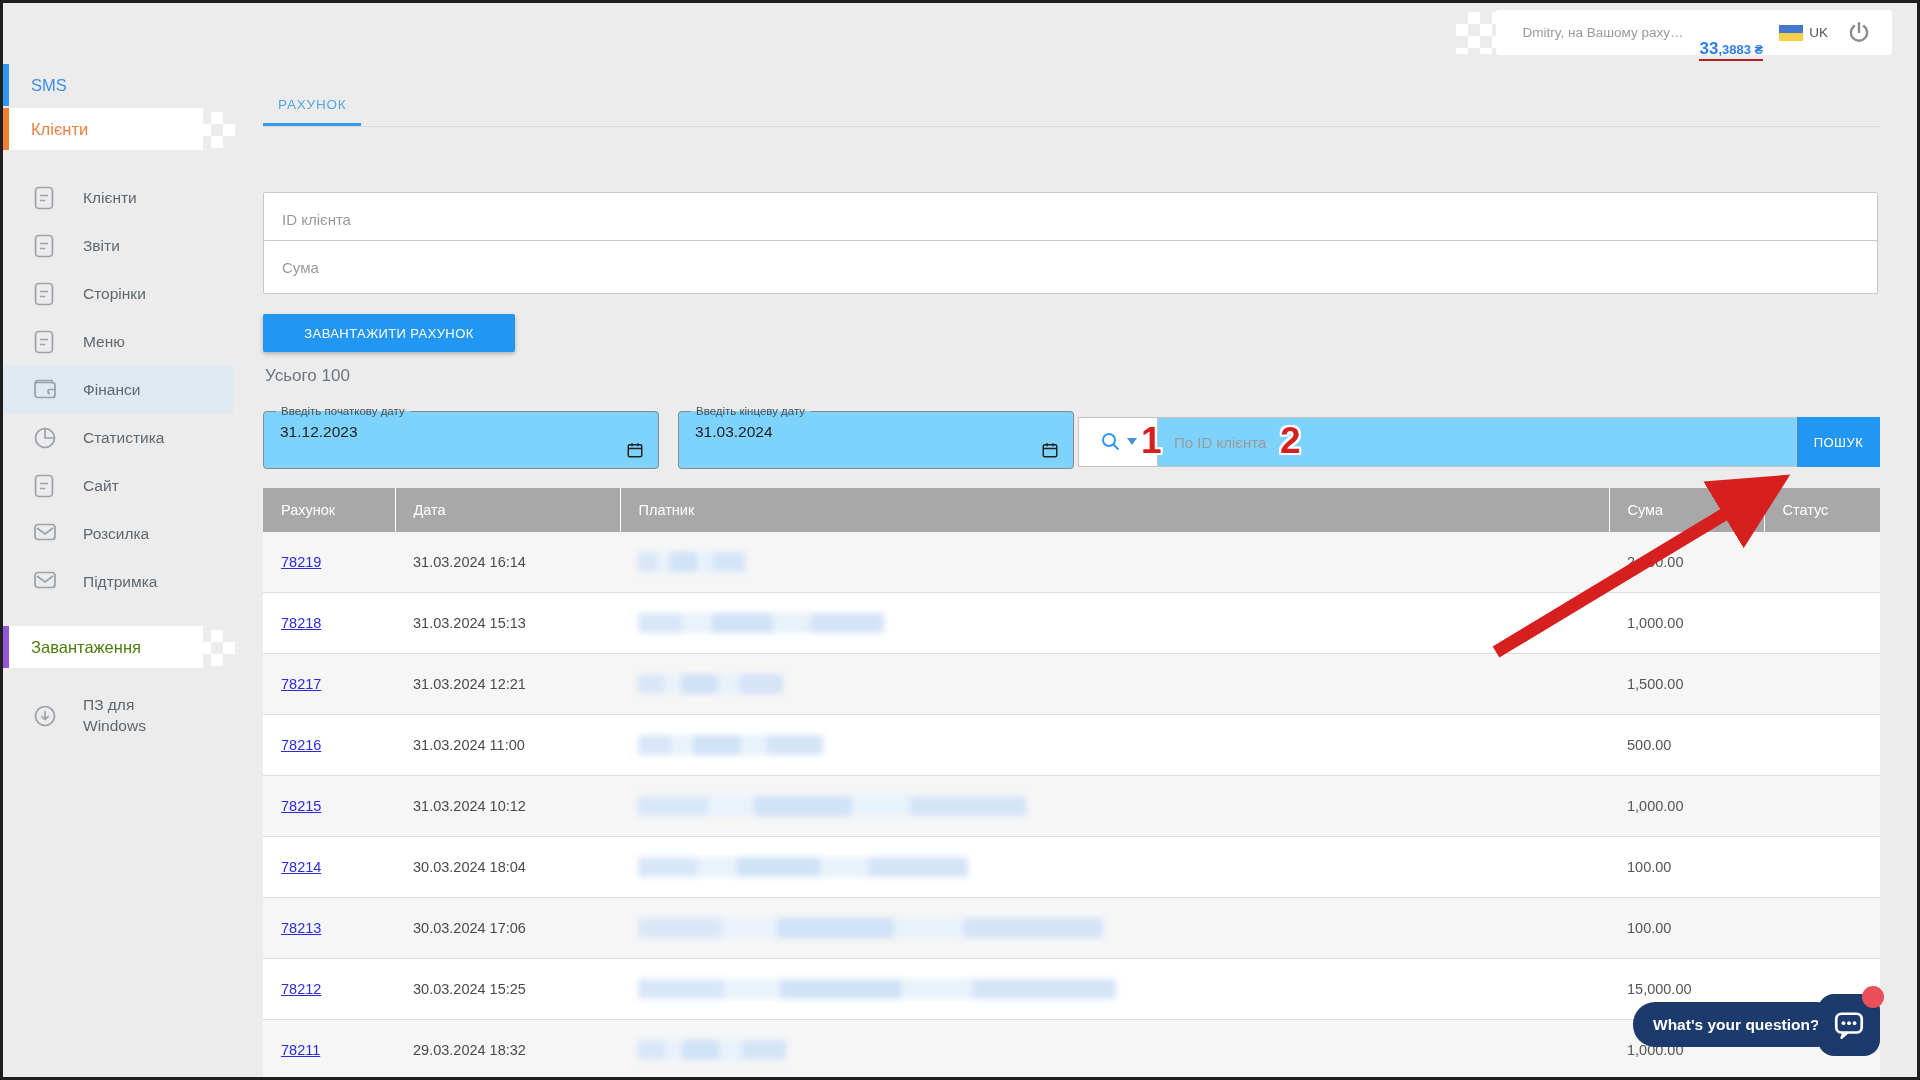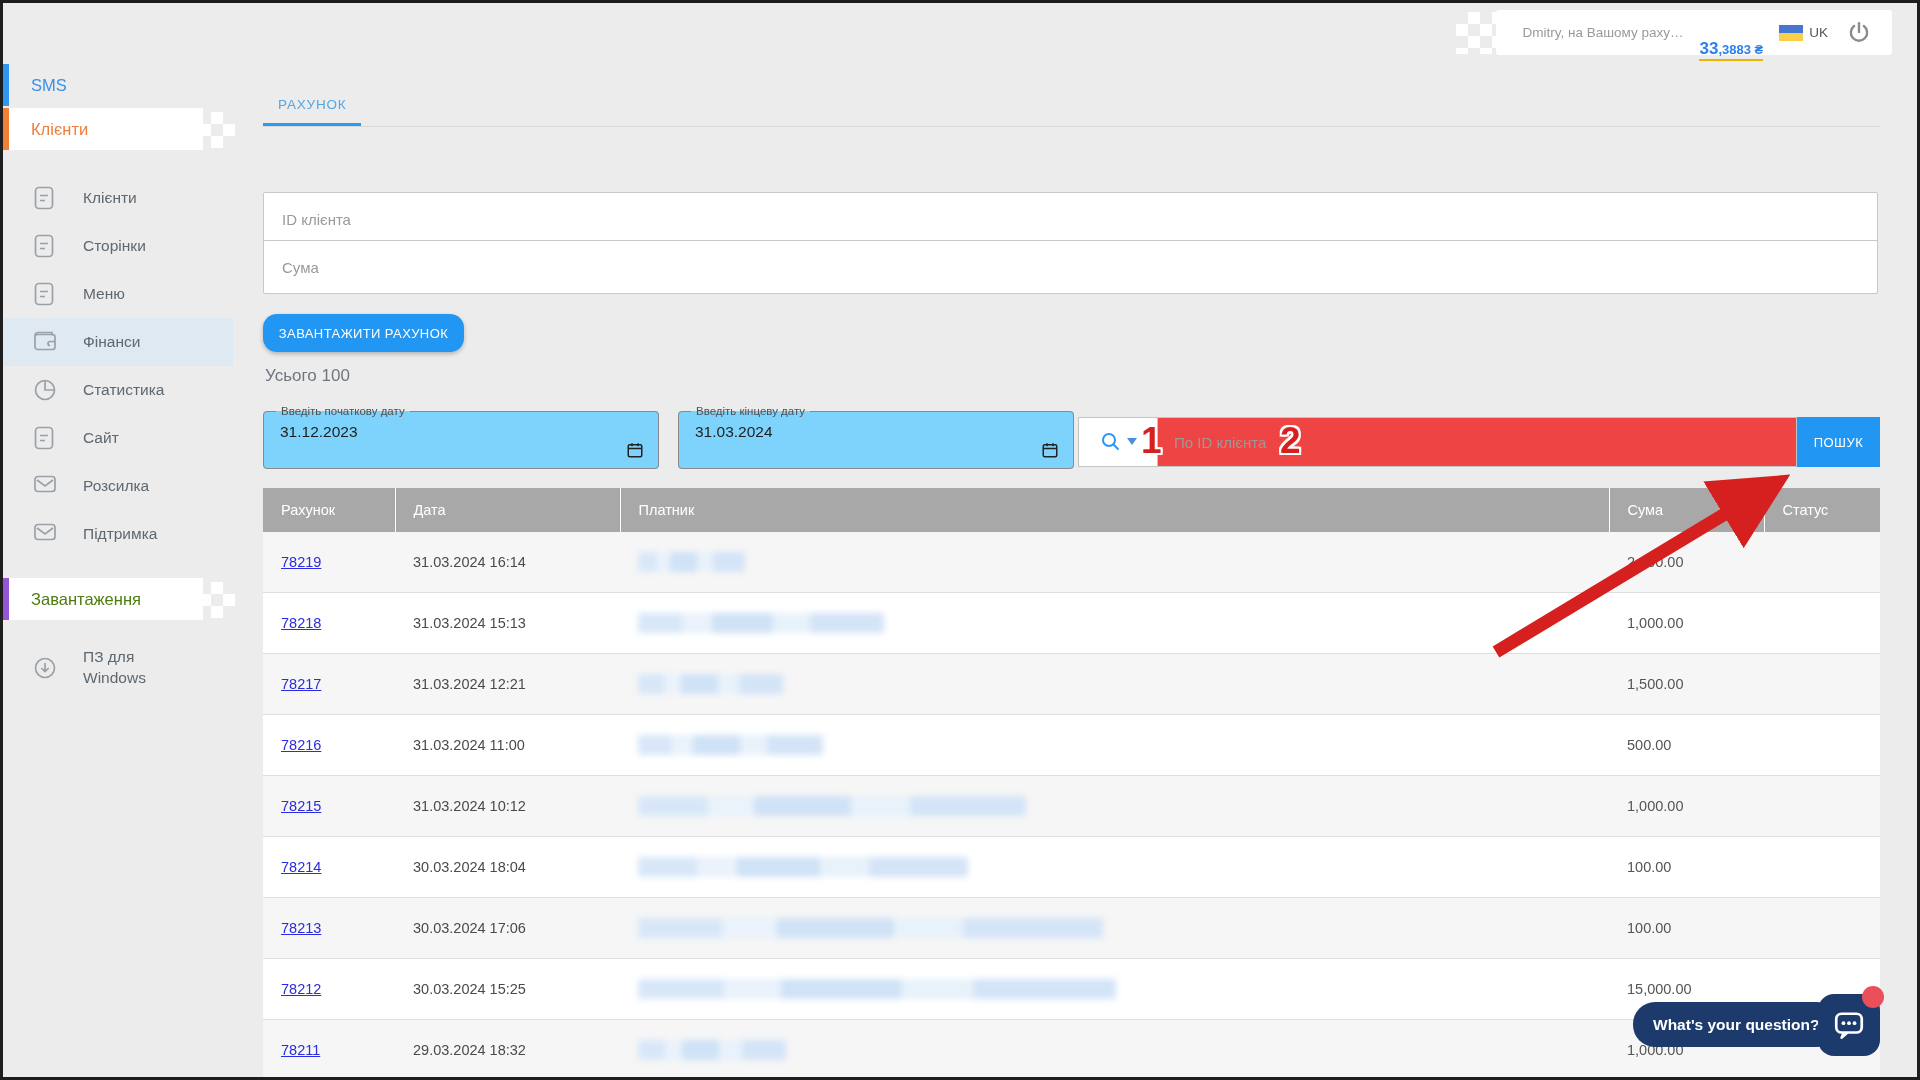--- a/index.html
+++ b/index.html
@@ -4,21 +4,21 @@
 <style>
   html,body{margin:0;padding:0;width:1920px;height:1080px;overflow:hidden;
     font-family:"Liberation Sans","DejaVu Sans",sans-serif;background:#ececec;}
   .frame{position:absolute;inset:0;border:3px solid #1e1e1e;pointer-events:none;z-index:99;}
   .checker{position:absolute;background-image:conic-gradient(#fff 25%,transparent 0 50%,#fff 0 75%,transparent 0);
     background-size:24px 24px;}
   
   .usercard{position:absolute;top:10px;right:28px;height:45px;background:#fff;border-radius:3px;
     display:flex;align-items:center;gap:16px;padding:0 18px 0 26px;}
   .usercard .utext{color:#9a9a9a;font-size:13.5px;white-space:nowrap;}
-  .balance{color:#2d7ff0;font-weight:bold;text-decoration:none;border-bottom:2px solid #eab308;
+  .balance{color:#2d7ff0;font-weight:bold;text-decoration:none;border-bottom:2px solid #b91c1c;
     line-height:1.1;white-space:nowrap;cursor:pointer;margin-top:36px;}
   .balance .big{font-size:17px;} .balance .small{font-size:13px;}
   .flagwrap{display:flex;align-items:center;gap:6px;color:#555;font-size:13.5px;}
   .flag{width:24px;height:16px;display:inline-block;
     background:linear-gradient(#4577d0 0 50%,#f6cf4b 50% 100%);}
   .power{width:30px;height:30px;display:flex;align-items:center;justify-content:center;cursor:pointer;}
   
   .sidebar{position:absolute;left:3px;top:64px;width:230px;}
   .secrow{position:relative;height:42px;display:flex;align-items:center;margin-bottom:2px;}
   .secrow .bar{position:absolute;left:0;top:0;width:6px;height:100%;}
@@ -39,34 +39,34 @@
   .tab{display:inline-block;padding:0 15px;line-height:37px;font-size:13.5px;letter-spacing:.8px;
     color:#53a7e3;border-bottom:3px solid #2d9bf0;cursor:pointer;}
   .bigin{position:absolute;left:0;width:1615px;height:54px;background:#fff;border:1px solid #c8c8c8;
     border-radius:2px;box-sizing:border-box;padding:0 18px;font-size:15px;color:#333;
     font-family:"Liberation Sans",sans-serif;outline:none;}
   .bigin::placeholder{color:#9a9a9a;}
   #input-id{top:104px;margin-top:24px;} #input-sum{top:176px;}
   .btn-blue{background:#2196f3;color:#fff;border:none;cursor:pointer;border-radius:2px;
     font-family:"Liberation Sans",sans-serif;letter-spacing:.4px;
     box-shadow:0 2px 4px rgba(0,0,0,.25);}
-  #btn-download{position:absolute;left:0;top:250px;width:201px;height:38px;font-size:13px;border-radius:14px;}
+  #btn-download{position:absolute;left:0;top:250px;width:252px;height:38px;font-size:13px;}
   .total{position:absolute;left:2px;top:302px;font-size:17px;color:#6d7681;}
   
   .datebox{position:absolute;top:341px;width:396px;height:64px;background:#7dd3fc;margin:0;
     border:1px solid #8a8a8a;border-radius:4px;box-sizing:border-box;padding:0;}
   .datebox legend{margin-left:12px;padding:0 5px;font-size:11.5px;color:#4f4f4f;}
   .datebox .dval{padding:6px 0 0 16px;font-size:15.5px;color:#1e1e1e;}
   .datebox .cal{position:absolute;right:14px;top:24px;cursor:pointer;}
   #datebox-start{left:0;} #datebox-end{left:415px;}
   .searchgroup{position:absolute;left:815px;top:353px;width:802px;height:50px;display:flex;}
   .seltype{width:80px;height:50px;background:#fff;border:1px solid #c4c4c4;box-sizing:border-box;
     display:flex;align-items:center;justify-content:center;gap:4px;cursor:pointer;}
   .searchinput{flex:1;height:50px;box-sizing:border-box;border:1px solid #c4c4c4;border-left:none;
-    background:#ef4444;padding:0 16px;font-size:15px;color:#333;outline:none;
+    background:#7dd3fc;padding:0 16px;font-size:15px;color:#333;outline:none;
     font-family:"Liberation Sans",sans-serif;}
   .searchinput::placeholder{color:#9a9a9a;}
   #btn-search{width:83px;height:50px;font-size:13px;letter-spacing:.5px;box-shadow:none;border-radius:0;}
   
   .tablewrap{position:absolute;left:0;top:424px;width:1617px;height:589px;overflow:hidden;}
   table{border-collapse:collapse;table-layout:fixed;width:1617px;font-size:14.5px;}
   thead th{background:#a8a8a8;color:#fff;font-weight:normal;text-align:left;height:44px;
     padding:0 0 0 18px;font-size:14.5px;}
   thead th + th{border-left:1px solid #fff;}
   tbody td{height:60px;padding:0 0 0 18px;color:#555;}
@@ -123,20 +123,27 @@
     <span class="slabel">Клієнти</span>
     <div class="checker" style="left:196px;top:4px;width:36px;height:36px;"></div>
   </div>
   <div class="nav" id="nav-list">
       <div class="nav-item">
         <span class="nicon"><svg width="22" height="24" viewBox="0 0 22 24" fill="none" stroke="#9aa1a8" stroke-width="1.7">
             <rect x="2.5" y="1.5" width="17" height="21" rx="3.5"></rect>
             <path d="M7 9.5h8M7 14.5h5"></path>
           </svg></span>
         <span class="nlabel">Клієнти</span>
+      </div>
+      <div class="nav-item">
+        <span class="nicon"><svg width="22" height="24" viewBox="0 0 22 24" fill="none" stroke="#9aa1a8" stroke-width="1.7">
+            <rect x="2.5" y="1.5" width="17" height="21" rx="3.5"></rect>
+            <path d="M7 9.5h8M7 14.5h5"></path>
+          </svg></span>
+        <span class="nlabel">Звіти</span>
       </div>
       <div class="nav-item">
         <span class="nicon"><svg width="22" height="24" viewBox="0 0 22 24" fill="none" stroke="#9aa1a8" stroke-width="1.7">
             <rect x="2.5" y="1.5" width="17" height="21" rx="3.5"></rect>
             <path d="M7 9.5h8M7 14.5h5"></path>
           </svg></span>
         <span class="nlabel">Сторінки</span>
       </div>
       <div class="nav-item">
         <span class="nicon"><svg width="22" height="24" viewBox="0 0 22 24" fill="none" stroke="#9aa1a8" stroke-width="1.7">

